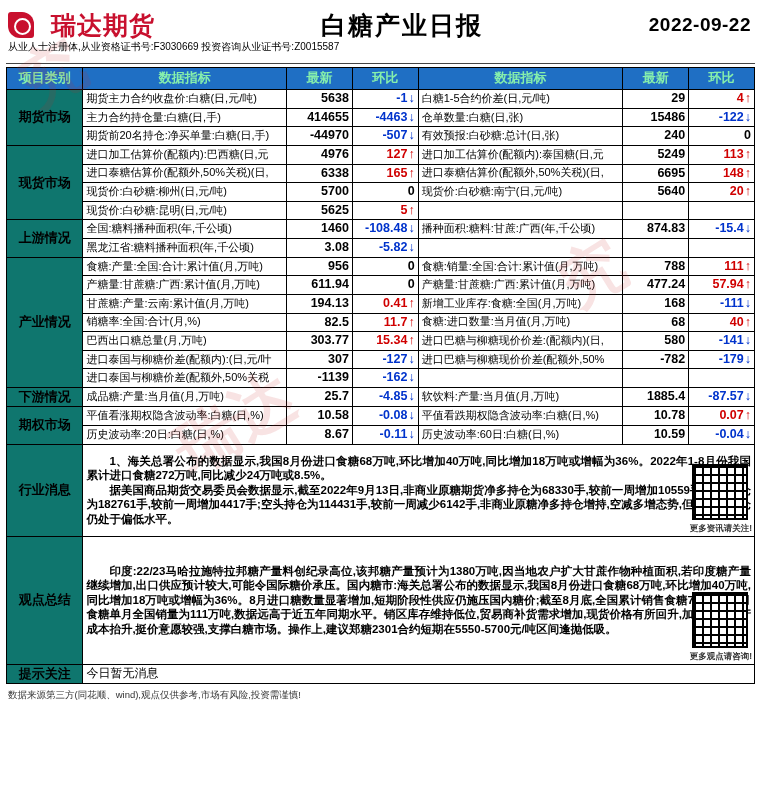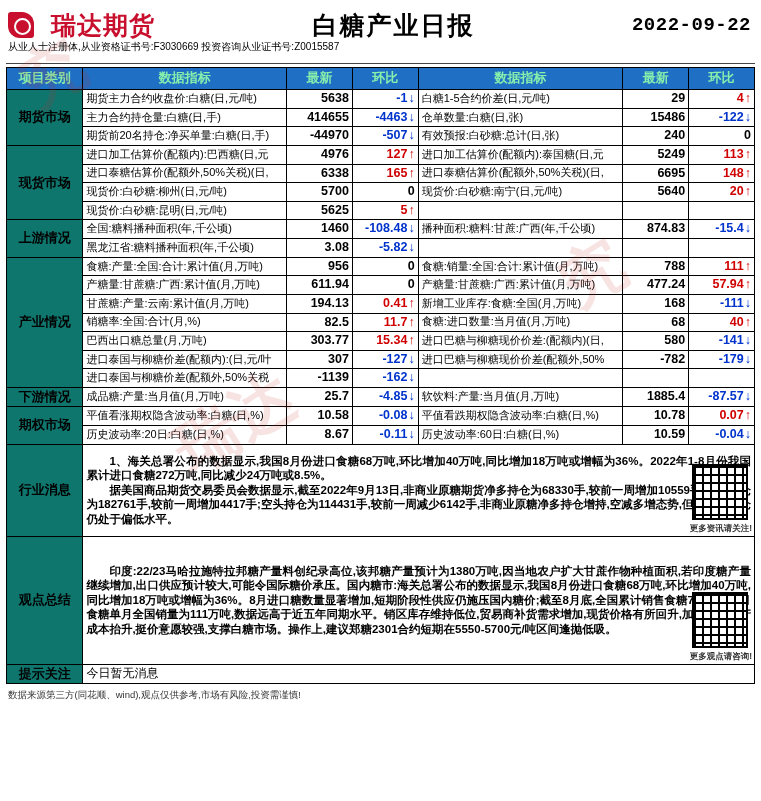--- a/index.html
+++ b/index.html
@@ -50,21 +50,20 @@
   }
   .doc-title {
     font-size: 25px;
     font-weight: bold;
     letter-spacing: 2px;
   }
   .doc-date {
     font-size: 19px;
     font-weight: bold;
     letter-spacing: 0.5px;
-    font-family: Liberation Mono, monospace;
   }
   .license-line {
     font-size: 10px;
     padding: 0 10px 3px 8px;
     color: #000;
     position: relative;
     top: -6px;
   }
   .hr-red { border: none; border-top: 1px solid #444; margin: 0 6px 3px 6px; }
 

